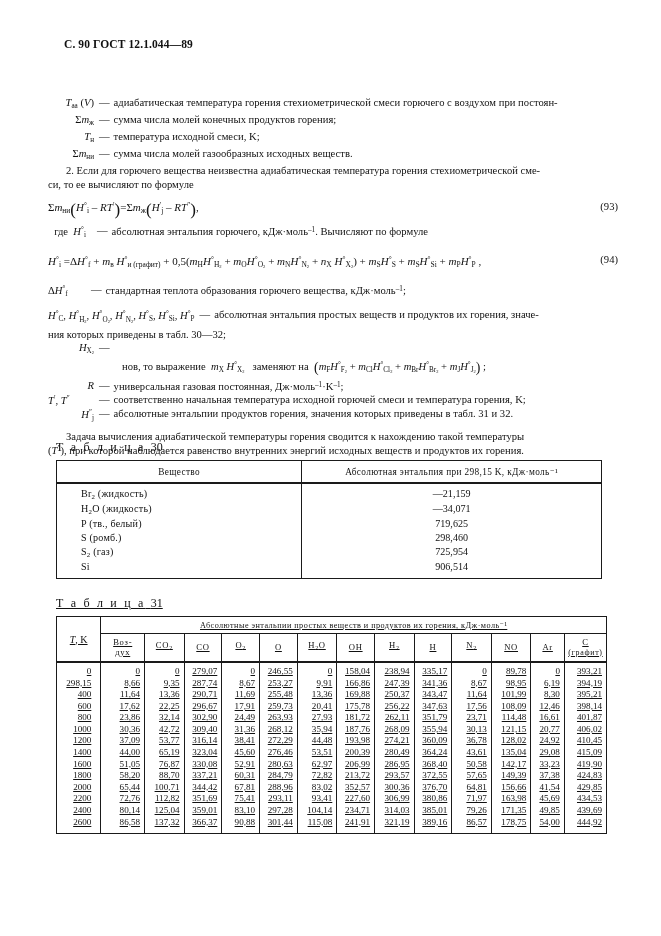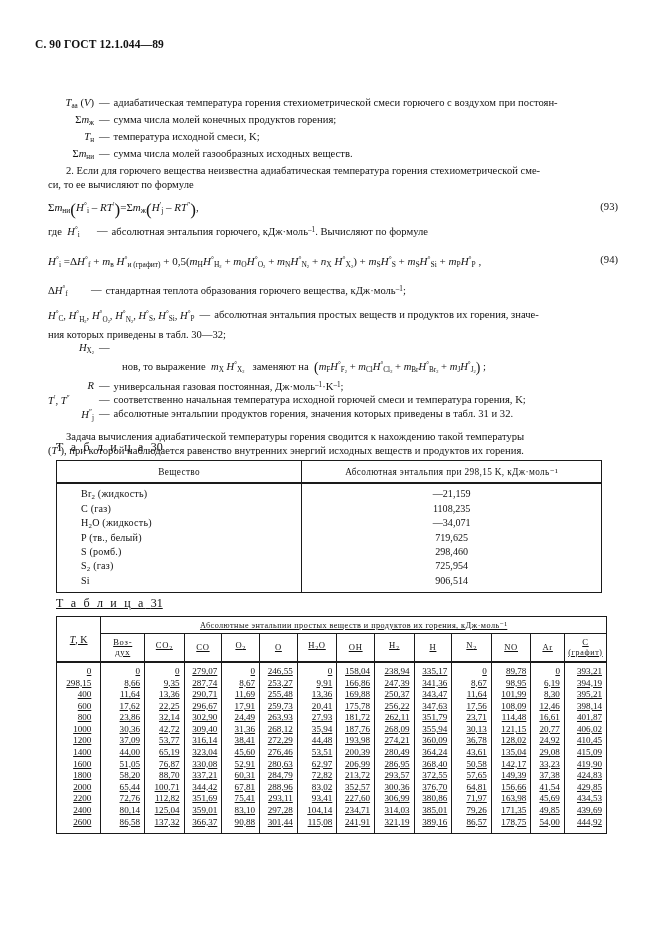--- a/index.html
+++ b/index.html
@@ -20,21 +20,21 @@
     width: 661px;
     height: 936px;
     padding: 0;
     box-sizing: border-box;
   }
 
   
   .page-header {
     position: absolute;
     top: 38px;
-    left: 35px;
+    left: 64px;
     font-size: 11.5px;
     font-weight: bold;
     letter-spacing: 0.1px;
   }
 
   
   .content {
     position: absolute;
     top: 96px;
     left: 48px;
@@ -226,21 +226,21 @@
 
     <div class="para">2. Если для горючего вещества неизвестна адиабатическая температура горения стехиометрической сме-</div>
     <div class="para-noind">си, то ее вычисляют по формуле</div>
 
     <div class="formula-line">
       <span>Σ<i class="v">m</i><span class="sub">ни</span><span class="bigparen">(</span><i class="v">H</i><span class="sup">°</span><span class="sub">i</span> – <i class="v">RT</i><span class="sup">′</span><span class="bigparen">)</span>=Σ<i class="v">m</i><span class="sub">ж</span><span class="bigparen">(</span><i class="v">H</i><span class="sup">′</span><span class="sub">j</span> – <i class="v">RT</i><span class="sup">″</span><span class="bigparen">)</span>,</span>
       <span class="eqno">(93)</span>
     </div>
 
     <div class="defrow">
-      <span class="defterm" style="width:44px;text-align:left;">где&nbsp;&nbsp;<i class="v">H</i><span class="sup">°</span><span class="sub">i</span></span>
+      <span class="defterm" style="width:44px;text-align:center;">где&nbsp;&nbsp;<i class="v">H</i><span class="sup">°</span><span class="sub">i</span></span>
       <span class="defdash">—</span>
       <span class="defbody"><span>абсолютная энтальпия горючего, кДж·моль</span><span class="sup">–1</span><span>. Вычисляют по формуле</span></span>
     </div>
 
     <div class="formula-line" style="margin-top:9px;margin-bottom:9px;">
       <span><i class="v">H</i><span class="sup">°</span><span class="sub">i</span> =Δ<i class="v">H</i><span class="sup">°</span><span class="sub">f</span> + <i class="v">m</i><span class="sub">в</span> <i class="v">H</i><span class="sup">°</span><span class="sub">и (графит)</span> + 0,5(<i class="v">m</i><span class="sub">H</span><i class="v">H</i><span class="sup">°</span><span class="sub">H<span class="subsub">2</span></span> + <i class="v">m</i><span class="sub">O</span><i class="v">H</i><span class="sup">°</span><span class="sub">O<span class="subsub">2</span></span> + <i class="v">m</i><span class="sub">N</span><i class="v">H</i><span class="sup">°</span><span class="sub">N<span class="subsub">2</span></span> + <i class="v">n</i><span class="sub">X</span> <i class="v">H</i><span class="sup">°</span><span class="sub">X<span class="subsub">2</span></span>) + <i class="v">m</i><span class="sub">S</span><i class="v">H</i><span class="sup">°</span><span class="sub">S</span> + <i class="v">m</i><span class="sub">S</span><i class="v">H</i><span class="sup">°</span><span class="sub">Si</span> + <i class="v">m</i><span class="sub">P</span><i class="v">H</i><span class="sup">°</span><span class="sub">P</span> ,</span>
       <span class="eqno">(94)</span>
     </div>
 
     <div class="defrow">
@@ -301,24 +301,20 @@
       <thead>
         <tr>
           <td style="width:45%;">Вещество</td>
           <td style="width:55%;">Абсолютная  энтальпия  при  298,15  K,  кДж·моль⁻¹</td>
         </tr>
       </thead>
       <tbody id="t30-body">
           <tr>
             <td class="sub-name">Br<span class="sub">2</span> (жидкость)</td>
             <td class="sub-val">—21,159</td>
-          </tr>
-          <tr>
-            <td class="sub-name">С (газ)</td>
-            <td class="sub-val">1108,235</td>
           </tr>
           <tr>
             <td class="sub-name">H<span class="sub">2</span>O (жидкость)</td>
             <td class="sub-val">—34,071</td>
           </tr>
           <tr>
             <td class="sub-name">P (тв., белый)</td>
             <td class="sub-val">719,625</td>
           </tr>
           <tr>

